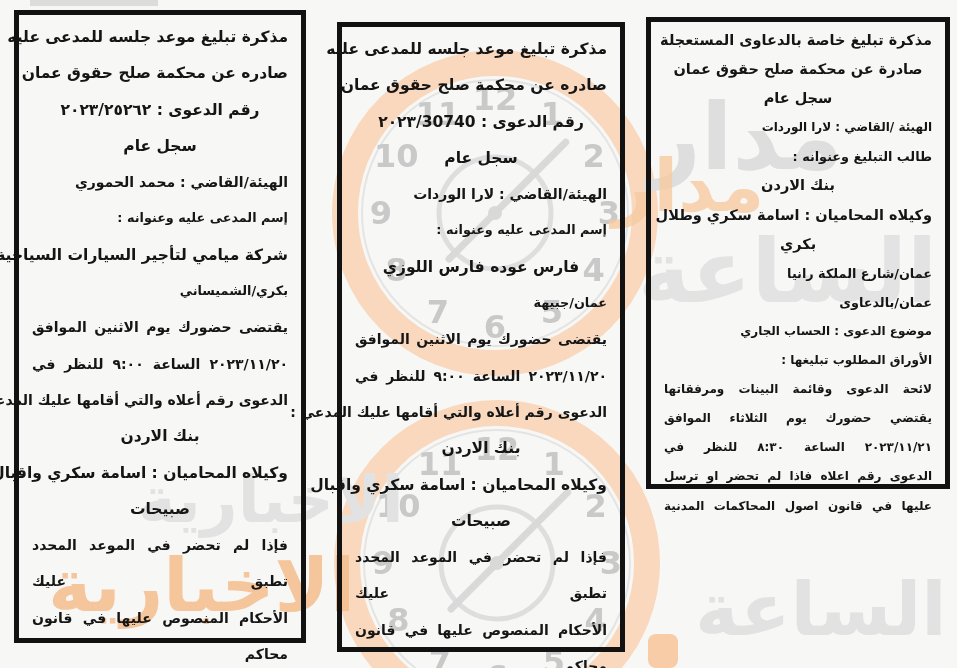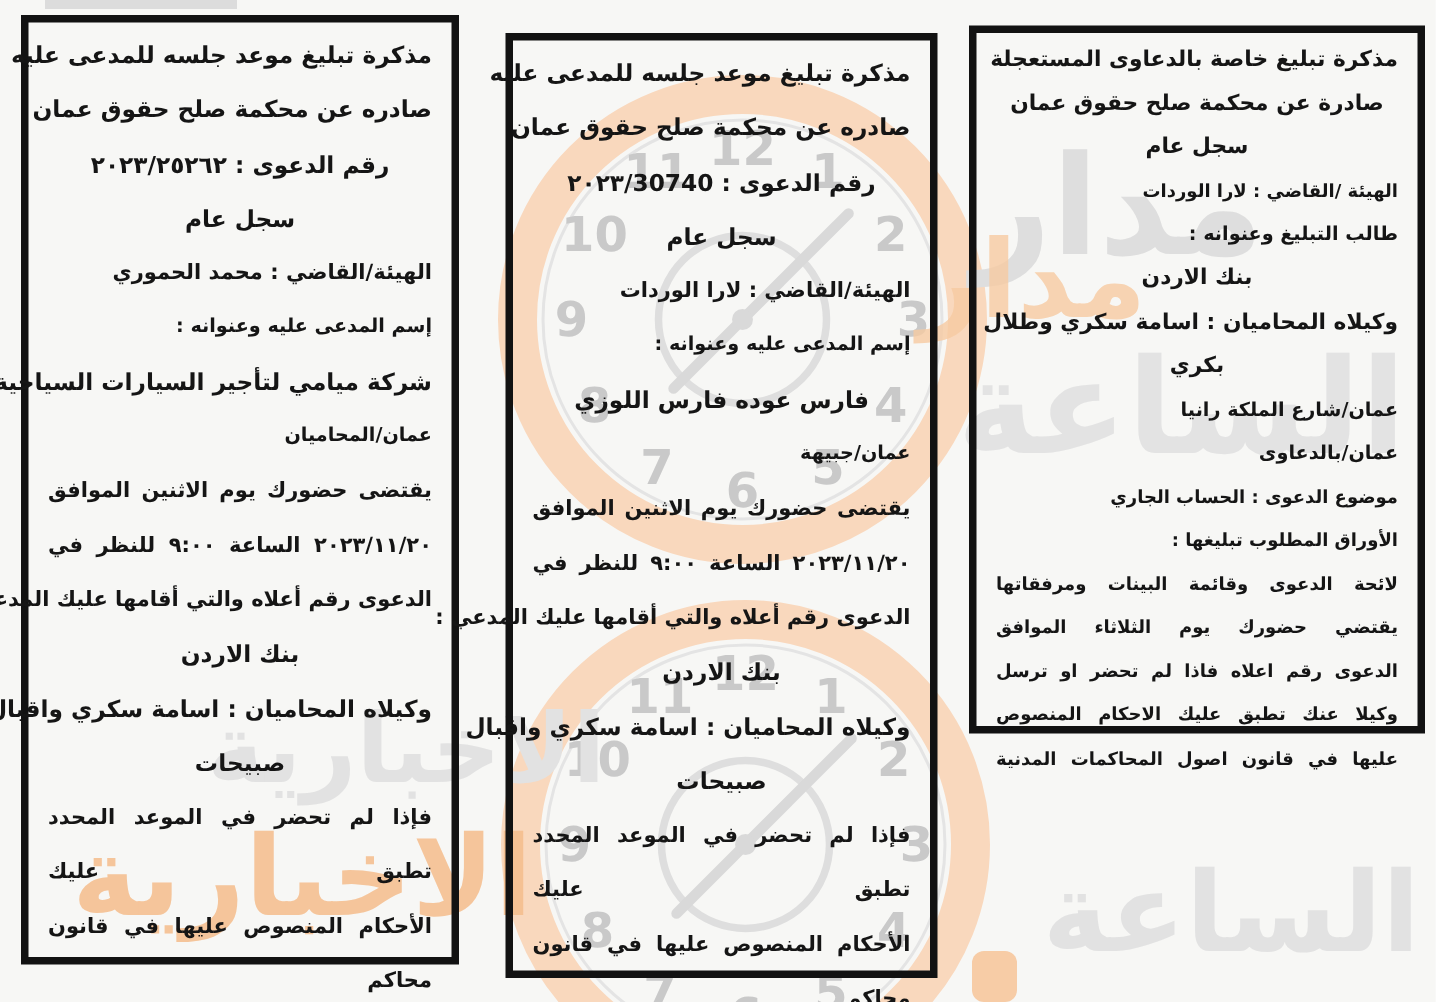--- a/index.html
+++ b/index.html
@@ -94,21 +94,21 @@
   <div id="wm-orange-dot" class="wm"></div>
 
   <div id="notice-left" class="notice">
       <div class="line c lg">مذكرة تبليغ موعد جلسه للمدعى عليه</div>
       <div class="line c lg">صادره عن محكمة صلح حقوق عمان</div>
       <div class="line c lg">رقم الدعوى : ٢٠٢٣/٢٥٢٦٢</div>
       <div class="line c lg">سجل عام</div>
       <div class="line r">الهيئة/القاضي : محمد الحموري</div>
       <div class="line r md">إسم المدعى عليه وعنوانه :</div>
       <div class="line c lg">شركة ميامي لتأجير السيارات السياحية</div>
-      <div class="line r md">عمان/المحاميان</div>
+      <div class="line r md">بكري/الشميساني</div>
       <div class="line j">يقتضى حضورك يوم الاثنين الموافق</div>
       <div class="line j">٢٠٢٣/١١/٢٠ الساعة ٩:٠٠ للنظر في</div>
       <div class="line r">الدعوى رقم أعلاه والتي أقامها عليك المدعي :</div>
       <div class="line c lg">بنك الاردن</div>
       <div class="line c lg">وكيلاه المحاميان : اسامة سكري واقبال</div>
       <div class="line c lg">صبيحات</div>
       <div class="line j">فإذا لم تحضر في الموعد المحدد تطبق عليك</div>
       <div class="line j">الأحكام المنصوص عليها في قانون محاكم</div>
     </div>
   <div id="notice-middle" class="notice">
@@ -137,18 +137,18 @@
       <div class="line r md">طالب التبليغ وعنوانه :</div>
       <div class="line c lg">بنك الاردن</div>
       <div class="line r lg">وكيلاه المحاميان : اسامة سكري وطلال</div>
       <div class="line c lg">بكري</div>
       <div class="line r md">عمان/شارع الملكة رانيا</div>
       <div class="line r md">عمان/بالدعاوى</div>
       <div class="line r">موضوع الدعوى : الحساب الجاري</div>
       <div class="line r">الأوراق المطلوب تبليغها :</div>
       <div class="line j">لائحة الدعوى وقائمة البينات ومرفقاتها</div>
       <div class="line j">يقتضي حضورك يوم الثلاثاء الموافق</div>
+      <div class="line j">٢٠٢٣/١١/٢١ الساعة ٨:٣٠ للنظر في</div>
       <div class="line j">الدعوى رقم اعلاه فاذا لم تحضر او ترسل</div>
-      <div class="line j">وكيلا عنك تطبق عليك الاحكام المنصوص</div>
       <div class="line j">عليها في قانون اصول المحاكمات المدنية</div>
     </div>
 
 </div>
 
 </body></html>

